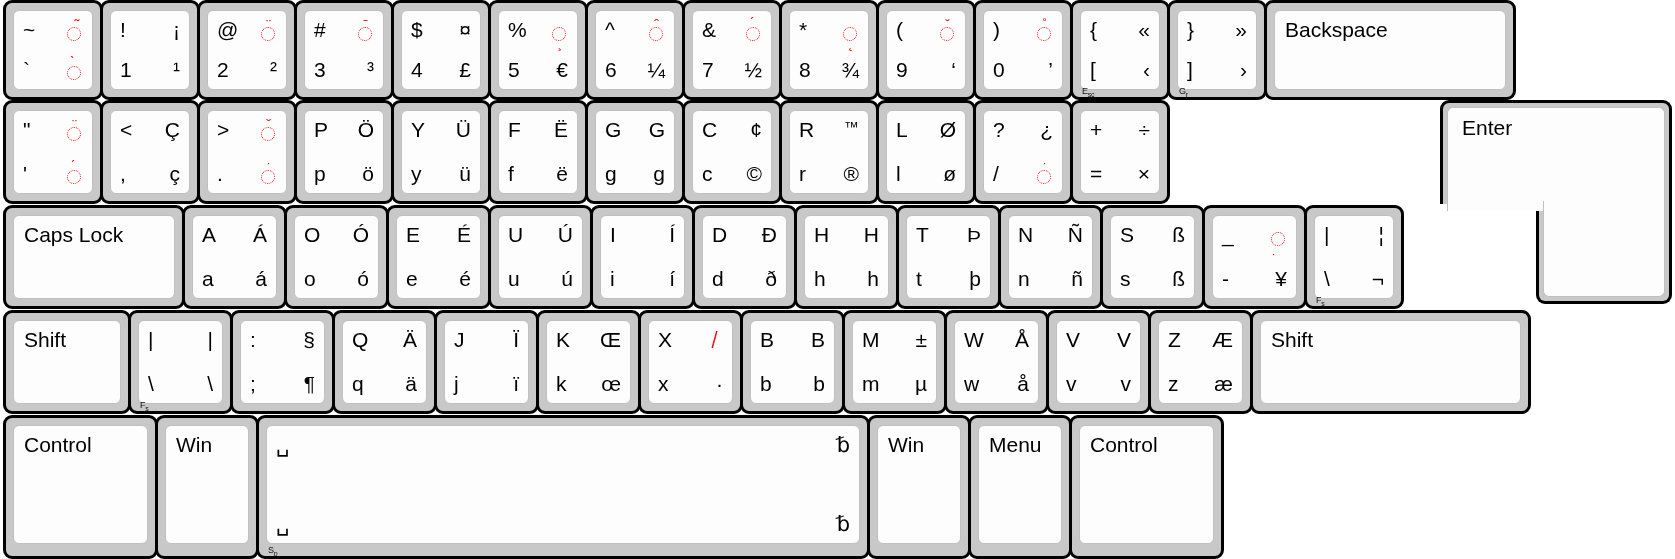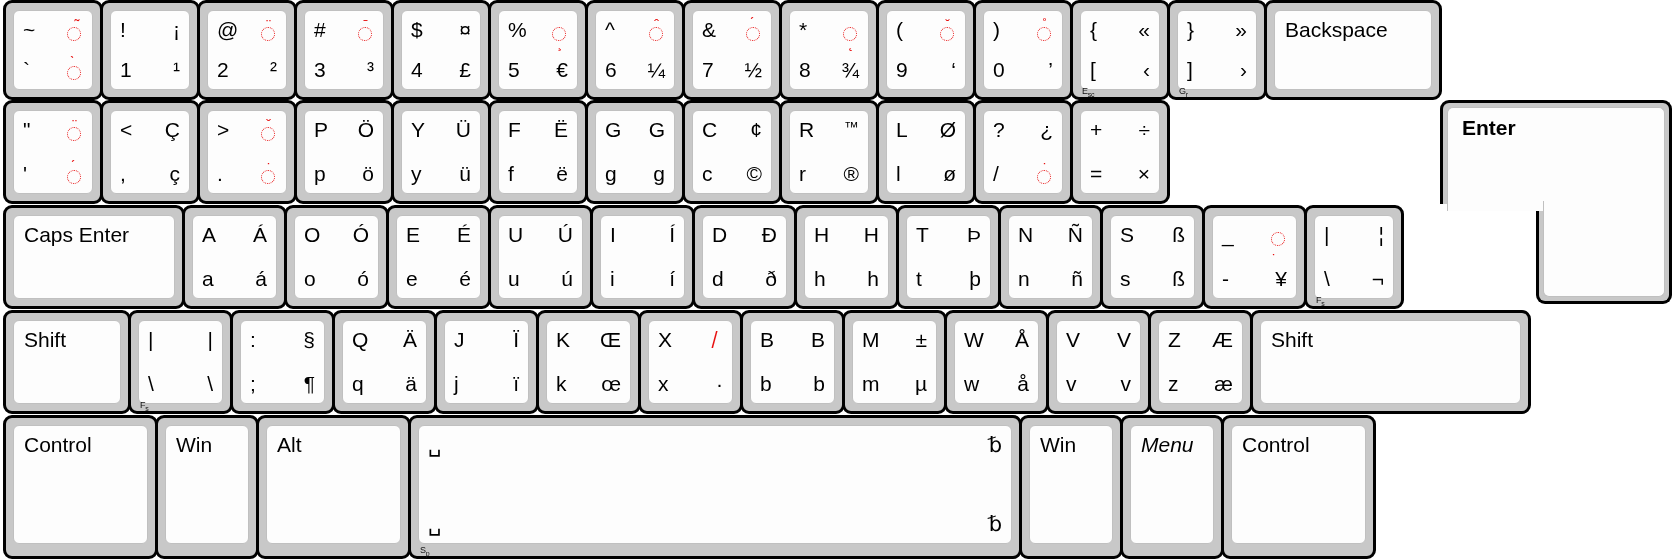--- a/index.html
+++ b/index.html
@@ -83,21 +83,20 @@
     color: #111111;
     letter-spacing: -0.2px;
   }
   .code sub { font-size: 7px; }
 
   
   .enter-wrap {
     position: absolute;
     width: 232px;
     height: 204px;
-    font-weight: bold;
   }
   .enter-top, .enter-bot {
     position: absolute;
     background: #c8c8c8;
     border: 3px solid #000000;
   }
   .enter-top {
     left: 0; top: 0;
     width: 232px; height: 104px;
     border-radius: 9px 9px 0 0;
@@ -263,21 +262,21 @@
       </div>
       <div class="key tall" style="width: 100px; height: 100px;">
         <div class="cap">
           <div class="g tl">}</div>
           <div class="g tr">»</div>
           <div class="g bl">]</div>
           <div class="g br">›</div>
         </div>
         <div class="code">G<sub>r</sub></div>
       </div>
-      <div class="key tall" style="width: 178px; height: 100px;">
+      <div class="key tall" style="width: 252px; height: 100px;">
         <div class="cap">
           <div class="label">Backspace</div>
         </div>
       </div>
     </div>
     <div class="row" style="top: 100px; left: 3px;">
       <div class="key tall" style="width: 100px; height: 104px;">
         <div class="cap">
           <div class="g tl">"</div>
           <div class="g tr dead"><span class="dk"><span class="ring"></span><span class="mark">̈</span></span></div>
@@ -370,21 +369,21 @@
           <div class="g tl">+</div>
           <div class="g tr">÷</div>
           <div class="g bl">=</div>
           <div class="g br">×</div>
         </div>
       </div>
     </div>
     <div class="row" style="top: 205px; left: 3px;">
       <div class="key tall" style="width: 182px; height: 104px;">
         <div class="cap">
-          <div class="label">Caps Enter</div>
+          <div class="label">Caps Lock</div>
         </div>
       </div>
       <div class="key tall" style="width: 105px; height: 104px;">
         <div class="cap">
           <div class="g tl">A</div>
           <div class="g tr">Á</div>
           <div class="g bl">a</div>
           <div class="g br">á</div>
         </div>
       </div>
@@ -583,40 +582,35 @@
       <div class="key" style="width: 155px; height: 144px;">
         <div class="cap">
           <div class="label">Control</div>
         </div>
       </div>
       <div class="key" style="width: 104px; height: 144px;">
         <div class="cap">
           <div class="label">Win</div>
         </div>
       </div>
-      <div class="key" style="width: 155px; height: 144px;">
-        <div class="cap">
-          <div class="label">Alt</div>
-        </div>
-      </div>
       <div class="key" style="width: 614px; height: 144px;">
         <div class="cap">
           <div class="g tl">␣</div>
           <div class="g tr">␢</div>
           <div class="g bl">␣</div>
           <div class="g br">␢</div>
         </div>
         <div class="code">S<sub>p</sub></div>
       </div>
       <div class="key" style="width: 104px; height: 144px;">
         <div class="cap">
           <div class="label">Win</div>
         </div>
       </div>
-      <div class="key" style="width: 104px; height: 144px; font-style: italic;">
+      <div class="key" style="width: 104px; height: 144px;">
         <div class="cap">
           <div class="label">Menu</div>
         </div>
       </div>
       <div class="key" style="width: 155px; height: 144px;">
         <div class="cap">
           <div class="label">Control</div>
         </div>
       </div>
     </div>

